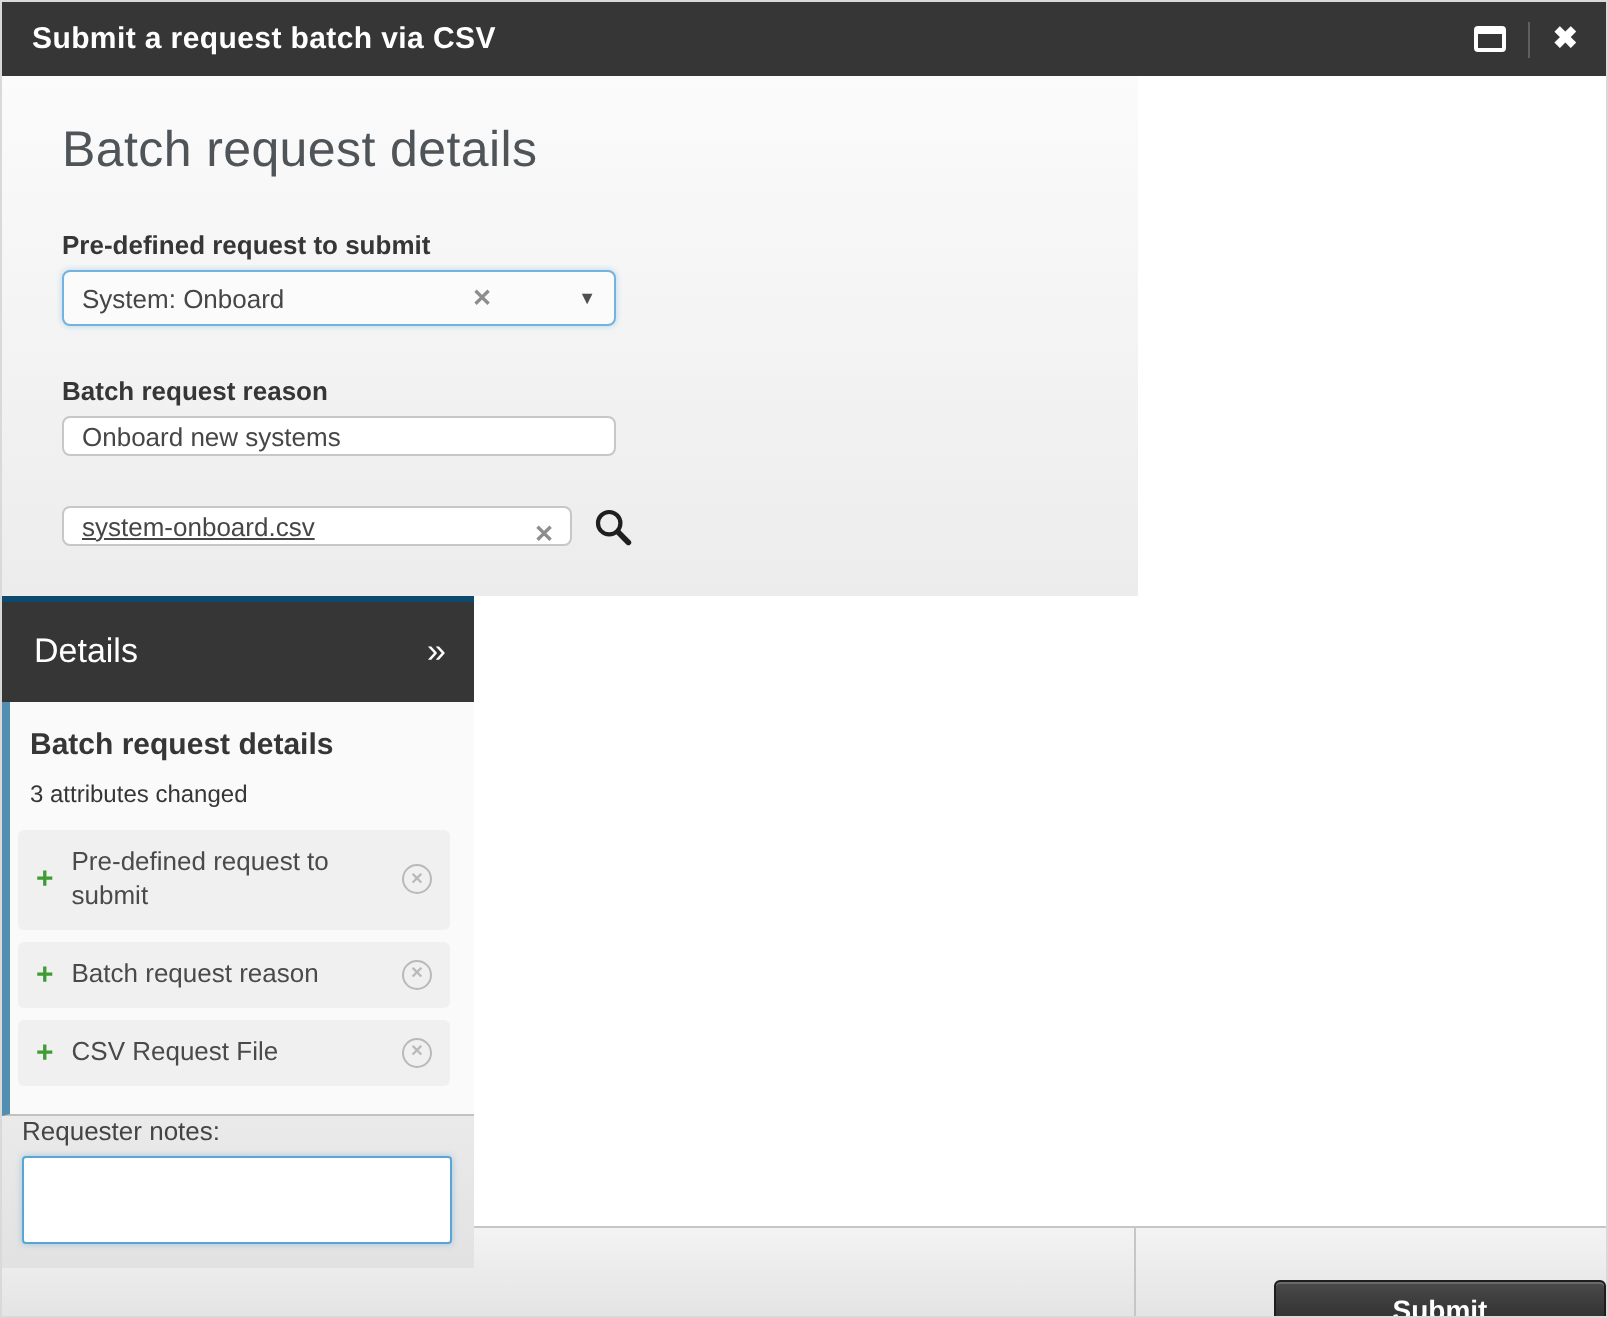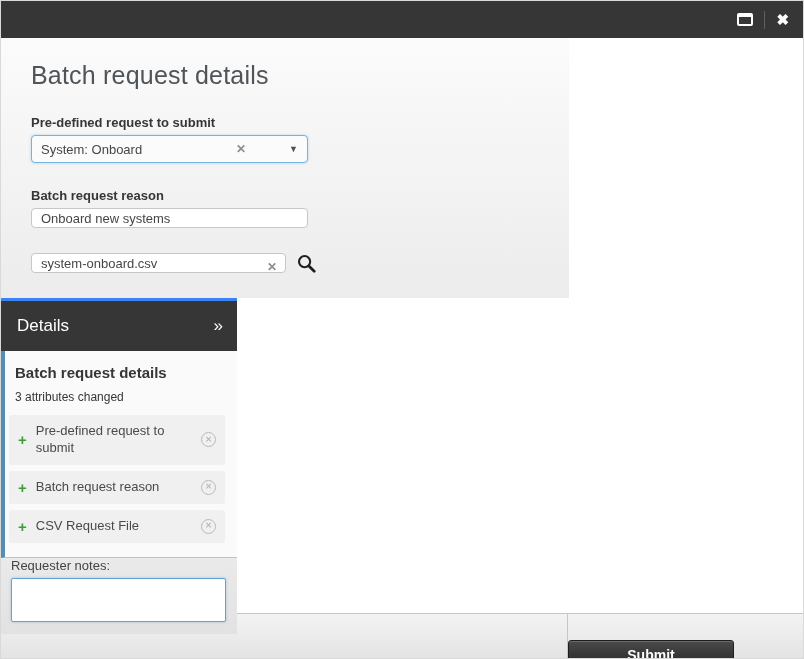--- a/index.html
+++ b/index.html
@@ -39,25 +39,25 @@
   .select-spacer { flex:1; }
   .clear-glyph { color:#8b8d8f; font-weight:bold; font-size:12px; line-height:1; cursor:pointer; }
   .caret-glyph { color:#4f4f4f; font-size:9px; margin-left:7px; line-height:1; }
   .text-input {
     width:277px; height:20px; border:1px solid #c7c7c7; border-radius:4px;
     background:#fff; font-size:13px; color:#464646; padding:0 9px;
     font-family:"Liberation Sans", sans-serif; outline:none;
   }
   .csv-row { display:flex; align-items:center; gap:11px; }
   .csv-wrap { position:relative; width:255px; }
-  .csv-wrap .text-input { width:255px; padding-right:28px; }
+  .csv-wrap .text-input { width:255px; padding-right:28px;text-decoration:underline; }
   .csv-clear { position:absolute; right:9px; top:8px; }
   .search-icon { width:19px; height:19px; display:block; cursor:pointer; }
   
-  .panel { width:236px; display:flex; flex-direction:column; padding-top:3px; background:#3b82f6; }
+  .panel { width:236px; display:flex; flex-direction:column; padding-top:3px; background:#0c4a6e; }
   .panel-header {
     height:50px; background:#363636; color:#fff; display:flex; align-items:center;
     padding:0 14px 0 16px; font-size:17px;
   }
   .collapse-glyph { margin-left:auto; font-size:17px; color:#fdfdfd; cursor:pointer; }
   .changes {
     background:#fafafa; border-left:4px solid #528eb0; border-bottom:1px solid #c2c2c2;
     padding:13px 8px 8px 2px;
   }
   .changes-heading { font-size:15px; font-weight:bold; color:#363636; margin:0 0 9px 8px; }
@@ -83,35 +83,36 @@
     width:100%; height:44px; border:1px solid #5ba4d4; border-radius:2px;
     background:#fff; resize:none; box-shadow:0 0 3px rgba(91,164,212,.5);
     font-family:"Liberation Sans", sans-serif; font-size:13px; padding:4px 6px; outline:none;
   }
   
   .footer {
     height:47px; border-top:1px solid #c6c6c6; display:flex;
     background:linear-gradient(#f3f3f3,#e3e3e3);
   }
   .footer-left { width:567px; border-right:1px solid #c6c6c6; }
-  .footer-right { flex:1; display:flex; align-items:center; justify-content:flex-start;margin-top:35px; }
+  .footer-right { flex:1; display:flex; align-items:center; justify-content:flex-end;margin-top:35px; }
   .submit-btn {
     width:166px; height:29px; color:#fff; font-weight:bold; font-size:14px;
     font-family:"Liberation Sans", sans-serif;
     background:linear-gradient(#4a4a4a,#363636 55%,#2d2d2d);
     border:1px solid #1e1e1e; border-radius:3px; cursor:pointer;
     box-shadow:inset 0 1px 0 rgba(255,255,255,.18);
   }
 </style>
 </head>
 <body>
 
 <div class="app">
 
   <header class="titlebar">
+    <span class="titlebar-title">Submit a request batch via CSV</span>
     <div class="titlebar-icons">
       <div class="maximize-box"></div>
       <div class="tb-sep"></div>
       <span class="close-glyph">✖</span>
     </div>
   </header>
 
   <div class="body">
 
     <main class="main">

